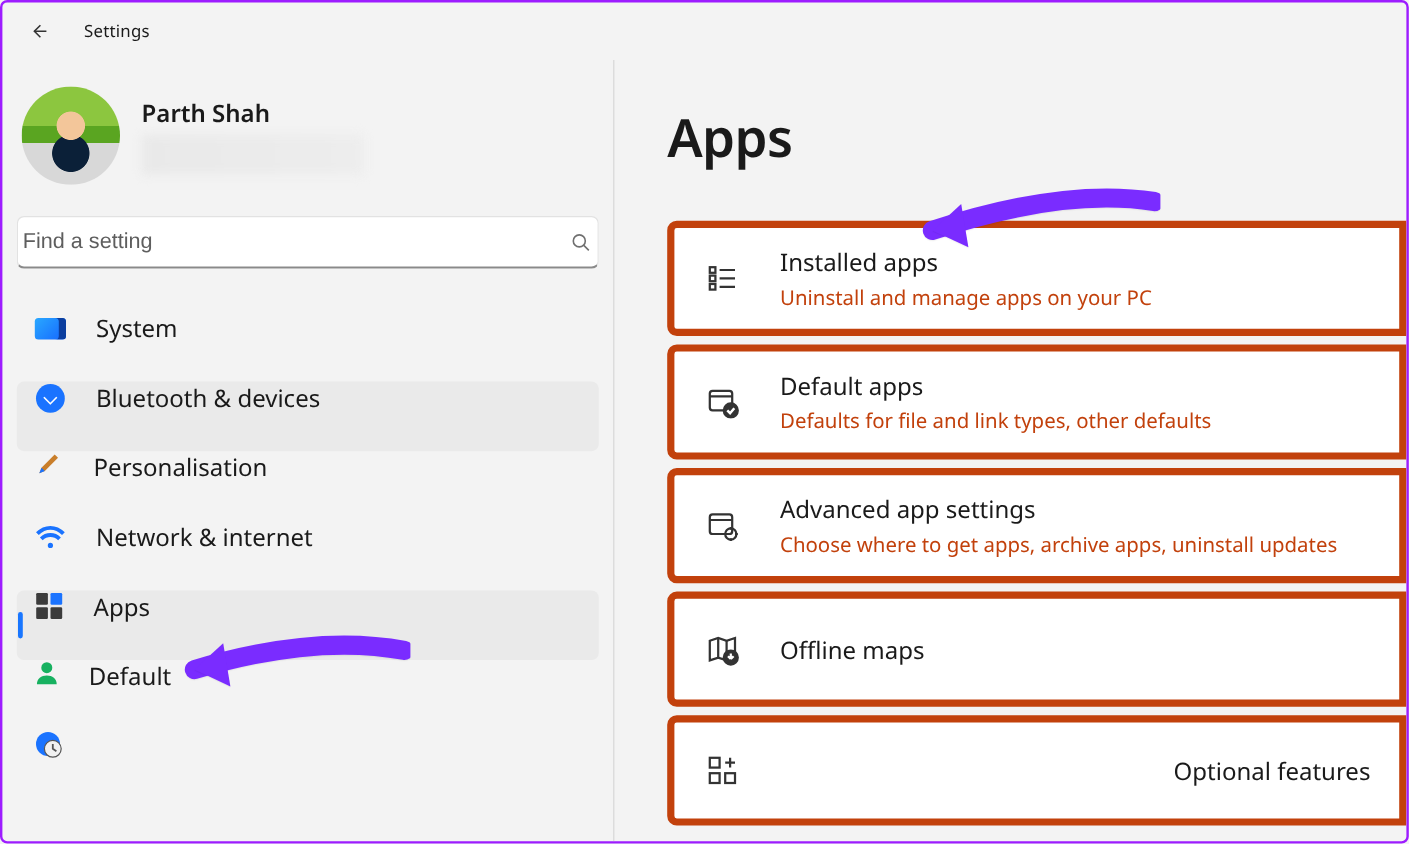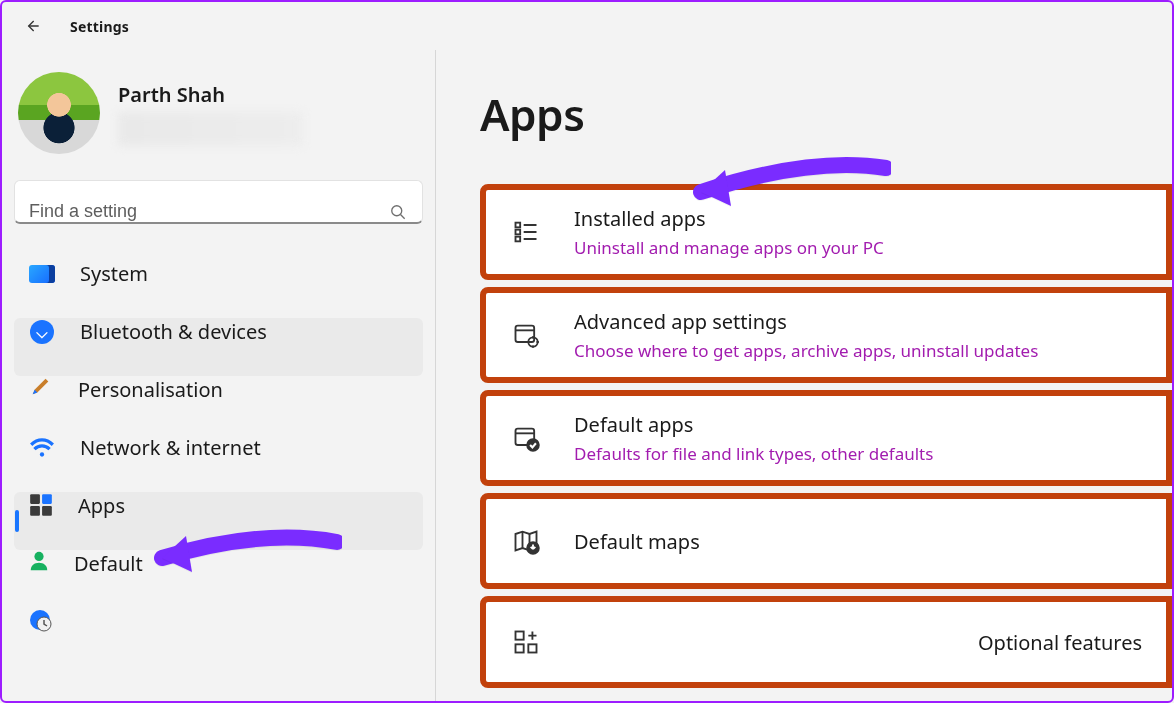--- a/index.html
+++ b/index.html
@@ -19,28 +19,28 @@
     align-items: center;
     height: 48px;
     padding: 0 12px;
     gap: 20px;
   }
   .back-btn {
     width: 36px; height: 36px;
     display: flex; align-items: center; justify-content: center;
     border-radius: 4px;
   }
-  .topbar .title { font-size: 14px; font-weight: 700; letter-spacing: .2px; }
+  .topbar .title { font-size: 14px; font-weight: 400; letter-spacing: .2px; }
 
   
   .layout { display: flex; height: calc(100% - 48px); }
 
   
   .sidebar {
-    width: 434px;
+    width: 510px;
     padding: 20px 12px 0 12px;
     border-right: 1px solid #d6d6d6;
   }
   .profile {
     display: flex; align-items: center;
     gap: 18px;
     padding: 2px 6px 20px 4px;
   }
   .avatar {
     width: 82px; height: 82px; border-radius: 50%;
@@ -54,27 +54,27 @@
   .profile-name { font-size: 20px; font-weight: 600; }
   .profile-redact {
     width: 185px; height: 34px;
     filter: blur(4px);
     background: linear-gradient(90deg,#e9e9e9,#ededed);
     border-radius:3px;
   }
 
   .search {
     margin-top: 6px;
-    display: flex; align-items: flex-end;
+    display: flex; align-items: center;
     height: 44px;
     background: #ffffff;
     border: 1px solid #e2e2e2;
     border-bottom: 2px solid #8a8a8a;
     border-radius: 6px;
-    padding: 0 14px;
+    padding: 0 4px;
   }
   .search input {
     flex: 1;
     border: none; outline: none;
     font-size: 18px;
     background: transparent;
     color: #5e5e5e;
   }
   .search input::placeholder { color: #5e5e5e; }
   .search svg { opacity:.7; }
@@ -117,21 +117,21 @@
     border-bottom-left-radius:8px;
     height: 96px;
     display:flex; align-items:center;
     padding: 0 24px;
     gap: 32px;
   }
   .card:last-child { height:92px;justify-content:space-between; }
   .card .ico { width:32px; height:32px; display:flex; align-items:center; justify-content:center; }
   .card .texts { display:flex; flex-direction:column; gap:4px; }
   .card .title { font-size: 20px; }
-  .card .sub { font-size: 17px; color:#a21caf; }
+  .card .sub { font-size: 17px; color:#c2410c; }
 
   
   .arrow { position:absolute; pointer-events:none; }
   .arrow svg path { filter: drop-shadow(0 1px 0 rgba(0,0,0,.05)); }
 </style>
 </head>
 <body>
 
 <div class="topbar">
   <div class="back-btn">
@@ -253,56 +253,56 @@
           <span class="title">Installed apps</span>
           <span class="sub">Uninstall and manage apps on your PC</span>
         </div>
       </div>
 
       <div class="card">
         <span class="ico">
           <svg viewBox="0 0 24 24" width="28" height="28" fill="none" stroke="#333" stroke-width="1.6">
               <rect x="3" y="4" width="16" height="14" rx="2"></rect>
               <path d="M3 8h16"></path>
+              <circle cx="18" cy="18" r="5" fill="#333"></circle>
+              <path d="M15.5 18l2 2 3-3.5" stroke="#fff" stroke-width="1.8"></path>
+            </svg>
+        </span>
+        <div class="texts">
+          <span class="title">Default apps</span>
+          <span class="sub">Defaults for file and link types, other defaults</span>
+        </div>
+      </div>
+
+      <div class="card">
+        <span class="ico">
+          <svg viewBox="0 0 24 24" width="28" height="28" fill="none" stroke="#333" stroke-width="1.6">
+              <rect x="3" y="4" width="16" height="14" rx="2"></rect>
+              <path d="M3 8h16"></path>
               <circle cx="18" cy="18" r="4"></circle>
               <path d="M18 15v-2M18 23v-2M15 18h-2M23 18h-2"></path>
             </svg>
         </span>
         <div class="texts">
           <span class="title">Advanced app settings</span>
           <span class="sub">Choose where to get apps, archive apps, uninstall updates</span>
-        </div>
-      </div>
-
-      <div class="card">
-        <span class="ico">
-          <svg viewBox="0 0 24 24" width="28" height="28" fill="none" stroke="#333" stroke-width="1.6">
-              <rect x="3" y="4" width="16" height="14" rx="2"></rect>
-              <path d="M3 8h16"></path>
-              <circle cx="18" cy="18" r="5" fill="#333"></circle>
-              <path d="M15.5 18l2 2 3-3.5" stroke="#fff" stroke-width="1.8"></path>
-            </svg>
-        </span>
-        <div class="texts">
-          <span class="title">Default apps</span>
-          <span class="sub">Defaults for file and link types, other defaults</span>
         </div>
       </div>
 
       <div class="card">
         <span class="ico">
           <svg viewBox="0 0 24 24" width="28" height="28" fill="none" stroke="#333" stroke-width="1.6">
               <path d="M3 6l6-2 6 2 6-2v14l-6 2-6-2-6 2z"></path>
               <path d="M9 4v14M15 6v14"></path>
               <circle cx="18" cy="18" r="5" fill="#333"></circle>
               <path d="M18 15v4m0 0l-2-2m2 2l2-2" stroke="#fff" stroke-width="1.6"></path>
             </svg>
         </span>
         <div class="texts">
-          <span class="title">Default maps</span>
+          <span class="title">Offline maps</span>
         </div>
       </div>
 
       <div class="card">
         <span class="ico">
           <svg viewBox="0 0 24 24" width="28" height="28" fill="none" stroke="#333" stroke-width="1.6">
               <rect x="3" y="3" width="7" height="7"></rect>
               <rect x="3" y="14" width="7" height="7"></rect>
               <rect x="14" y="14" width="7" height="7"></rect>
               <path d="M17.5 3v7M14 6.5h7"></path>

